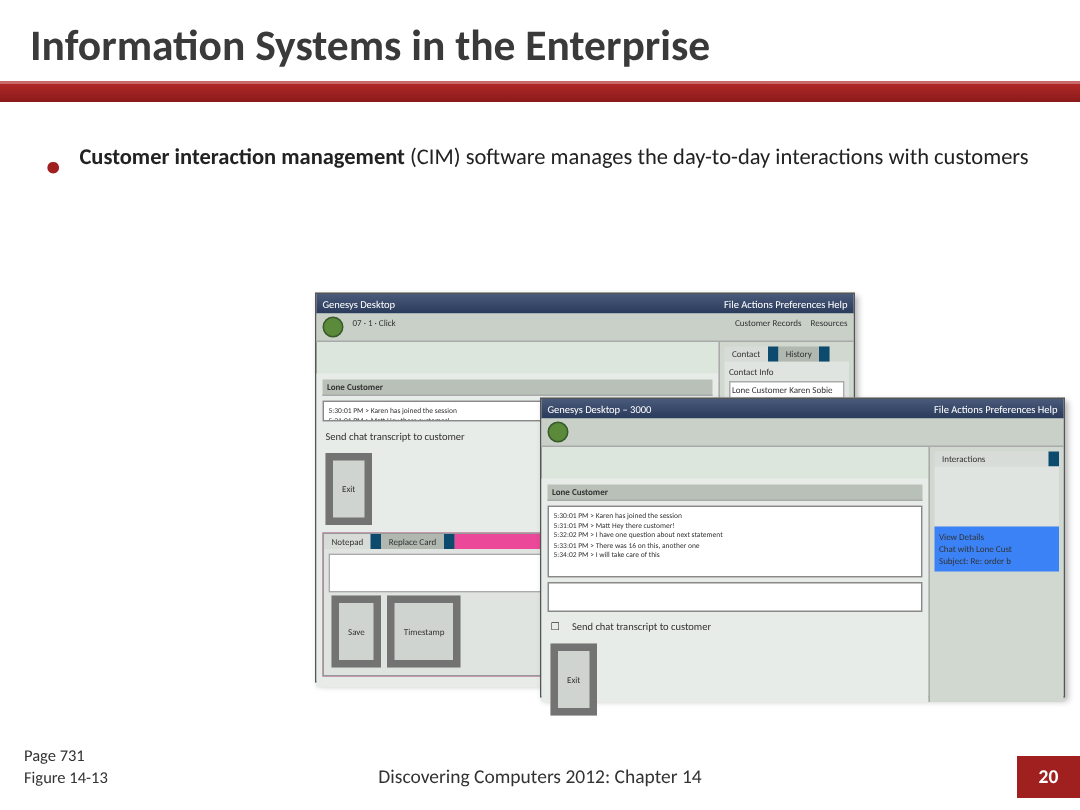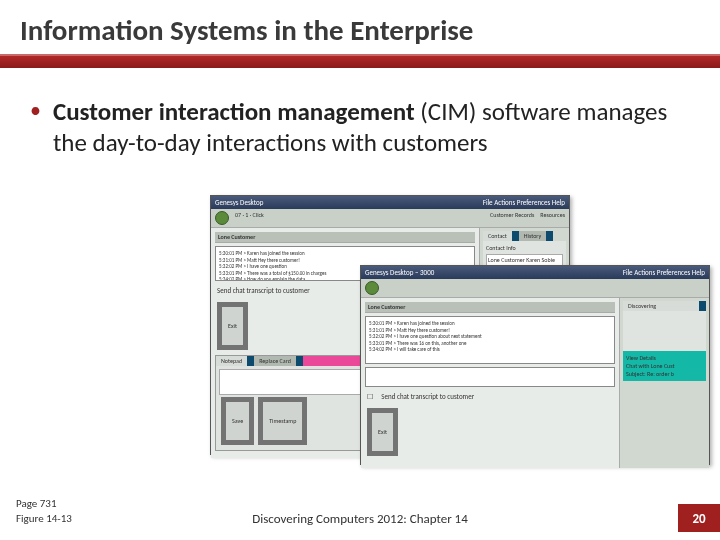--- a/index.html
+++ b/index.html
@@ -32,21 +32,21 @@
     display: flex;
     align-items: flex-start;
     gap: 12px;
   }
   .bullet-dot {
     color: #a02020;
     font-size: 22px;
     line-height: 30px;
   }
   .bullet-text {
-    font-size: 25px;
+    font-size: 15px;
     color: #222;
     line-height: 1.25;
   }
   .bold { font-weight: bold; }
   .screenshots {
     position: absolute;
     left: 210px;
     top: 195px;
     width: 528px;
     height: 290px;
@@ -80,20 +80,21 @@
     display: flex;
     height: calc(100% - 28px);
   }
   .win-main {
     flex: 1;
     background: #e8ece8;
     padding: 4px;
     display: flex;
     flex-direction: column;
     gap: 3px;
+    margin-top: 21px;
   }
   .win-side {
     width: 90px;
     background: #d0d8d0;
     border-left: 1px solid #aaa;
     padding: 3px;
     font-size: 6px;
   }
   .panel {
     background: #fff;
@@ -281,23 +282,23 @@
         <div class="panel" style="flex:0 0 20px"></div>
         <div class="btn-row">
           <span style="margin-right:4px">☐</span>
           <span>Send chat transcript to customer</span>
         </div>
         <div class="btn-row">
           <div class="btn">Exit</div>
         </div>
       </div>
       <div class="win-side">
-        <div class="tabbox-tab active" style="width:100%">Discovering</div>
+        <div class="tabbox-tab active" style="width:100%">Interactions</div>
         <div style="padding:3px;background:#e0e4e0;height:40px"></div>
-        <div style="padding:3px;background:#14b8a6">
+        <div style="padding:3px;background:#3b82f6">
           <div>View Details</div>
           <div class="line">Chat with Lone Cust</div>
           <div class="line">Subject: Re: order b</div>
         </div>
       </div>
     </div>
   </div>
 
 </div>
 

